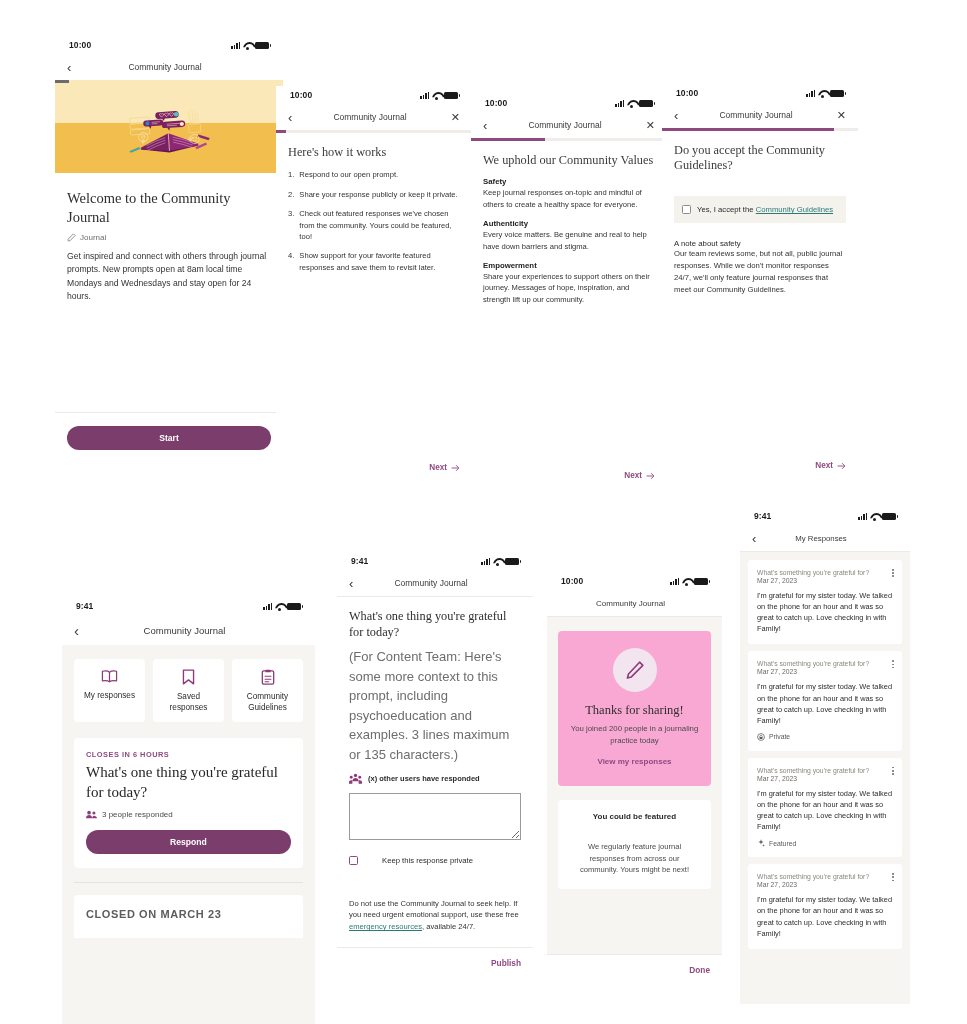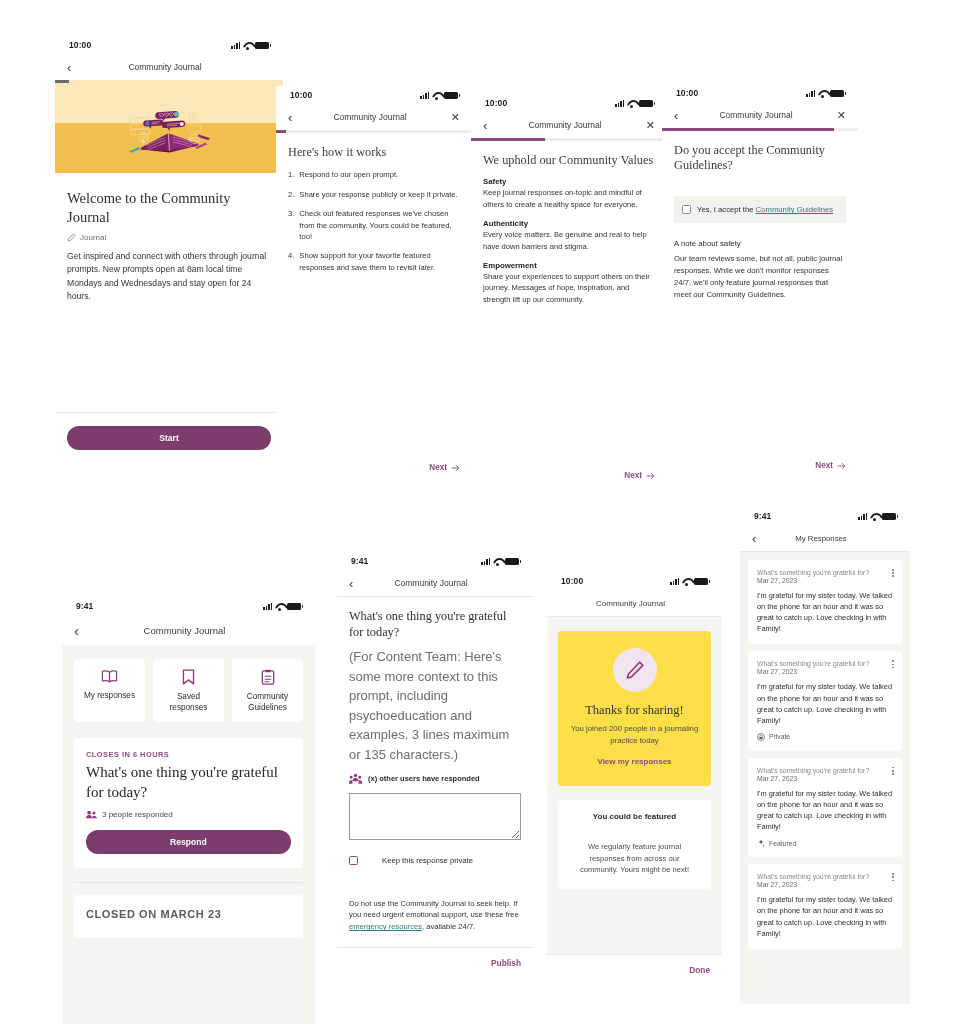--- a/index.html
+++ b/index.html
@@ -70,21 +70,21 @@
   .oblist li { display:flex; gap:5px; font-size:7.6px; line-height:1.5; color:#333; margin-bottom:8px;}
   .oblist li .num { flex:0 0 auto; }
   .valh { font-size:7.8px; font-weight:bold; color:#222; margin-top:9px;}
   .valp { font-size:7.6px; line-height:1.5; color:#333; margin-top:1px;}
   .accept-box { margin-top:22px; background:#F4F2ED; padding:9px 8px;
      display:flex; align-items:center; gap:6px; }
   .cbox { width:9px;height:9px;border:1px solid #8a8a8a;border-radius:1.5px;background:#fff;flex:0 0 auto;}
   .accept-txt { font-size:7.7px; color:#2b2b2b; }
   .accept-txt a { color:#2C7A77; text-decoration:underline; }
   .noteh { margin-top:16px; font-size:7.8px; color:#2b2b2b; }
-  .notep { margin-top:5px; font-size:7.7px; line-height:1.55; color:#333;}
+  .notep { font-size:7.7px; line-height:1.55; color:#333;}
   .nextrow { position:absolute; right:12px; bottom:14px; }
   .nextbtn { background:none;border:none;cursor:pointer; color:#8E4A80; font-size:8.2px; font-weight:bold;
      display:flex; align-items:center; gap:4px;}
 
   
   #s5 { left:62px; top:597px; width:253px; height:427px; background:#F7F5F1; }
   #s5 .white { background:#fff; }
   .tilerow { display:flex; gap:8px; padding:14px 12px 0 12px; }
   .tile { flex:1; background:#fff; border-radius:4px; padding:10px 4px 9px 4px;
      display:flex; flex-direction:column; align-items:center; gap:7px; cursor:pointer;}
@@ -112,21 +112,21 @@
   .cpriv .cbox{border-color:#8E4A80;}
   .cfoot { position:absolute; left:12px; right:12px; bottom:44px; font-size:7.6px; line-height:1.55; color:#333;}
   .cfoot a { color:#2C7A77; text-decoration:underline;}
   .botbar { position:absolute; left:0; right:0; bottom:0; height:30px; border-top:1px solid #ECE9E6;
      display:flex; align-items:center; justify-content:flex-end; padding-right:12px; background:#fff;}
   .botbtn { background:none; border:none; cursor:pointer; color:#8E4A80; font-size:8.3px; font-weight:bold;}
 
   
   #s7 { left:547px; top:572px; width:175px; height:412px; background:#F7F5F1; }
   #s7 .navbar .title{ font-size:8px; }
-  .thankcard { margin:14px 11px 0 11px; background:#fde047; border-radius:4px;
+  .thankcard { margin:14px 11px 0 11px; background:#f9a8d4; border-radius:4px;
      padding:17px 12px 18px 12px; text-align:center;}
   .pencilcircle { width:44px;height:44px;border-radius:50%;background:#F3E5EF;margin:0 auto;
      display:flex;align-items:center;justify-content:center;}
   .thanktitle { font-family:"Liberation Serif", serif; font-size:12.5px; color:#2e2e2e; margin-top:11px;}
   .thanksub { font-size:7.8px; line-height:1.5; color:#4a4a4a; margin-top:5px;}
   .thanklink { margin-top:11px; background:none;border:none;cursor:pointer;
      color:#8E4A80; font-size:8px; font-weight:bold;}
   .featcard { margin:14px 11px 0 11px; background:#fff; border-radius:4px; padding:12px 12px 13px 12px;
      text-align:center;}
   .feath { font-size:8px; font-weight:bold; color:#2b2b2b;}

